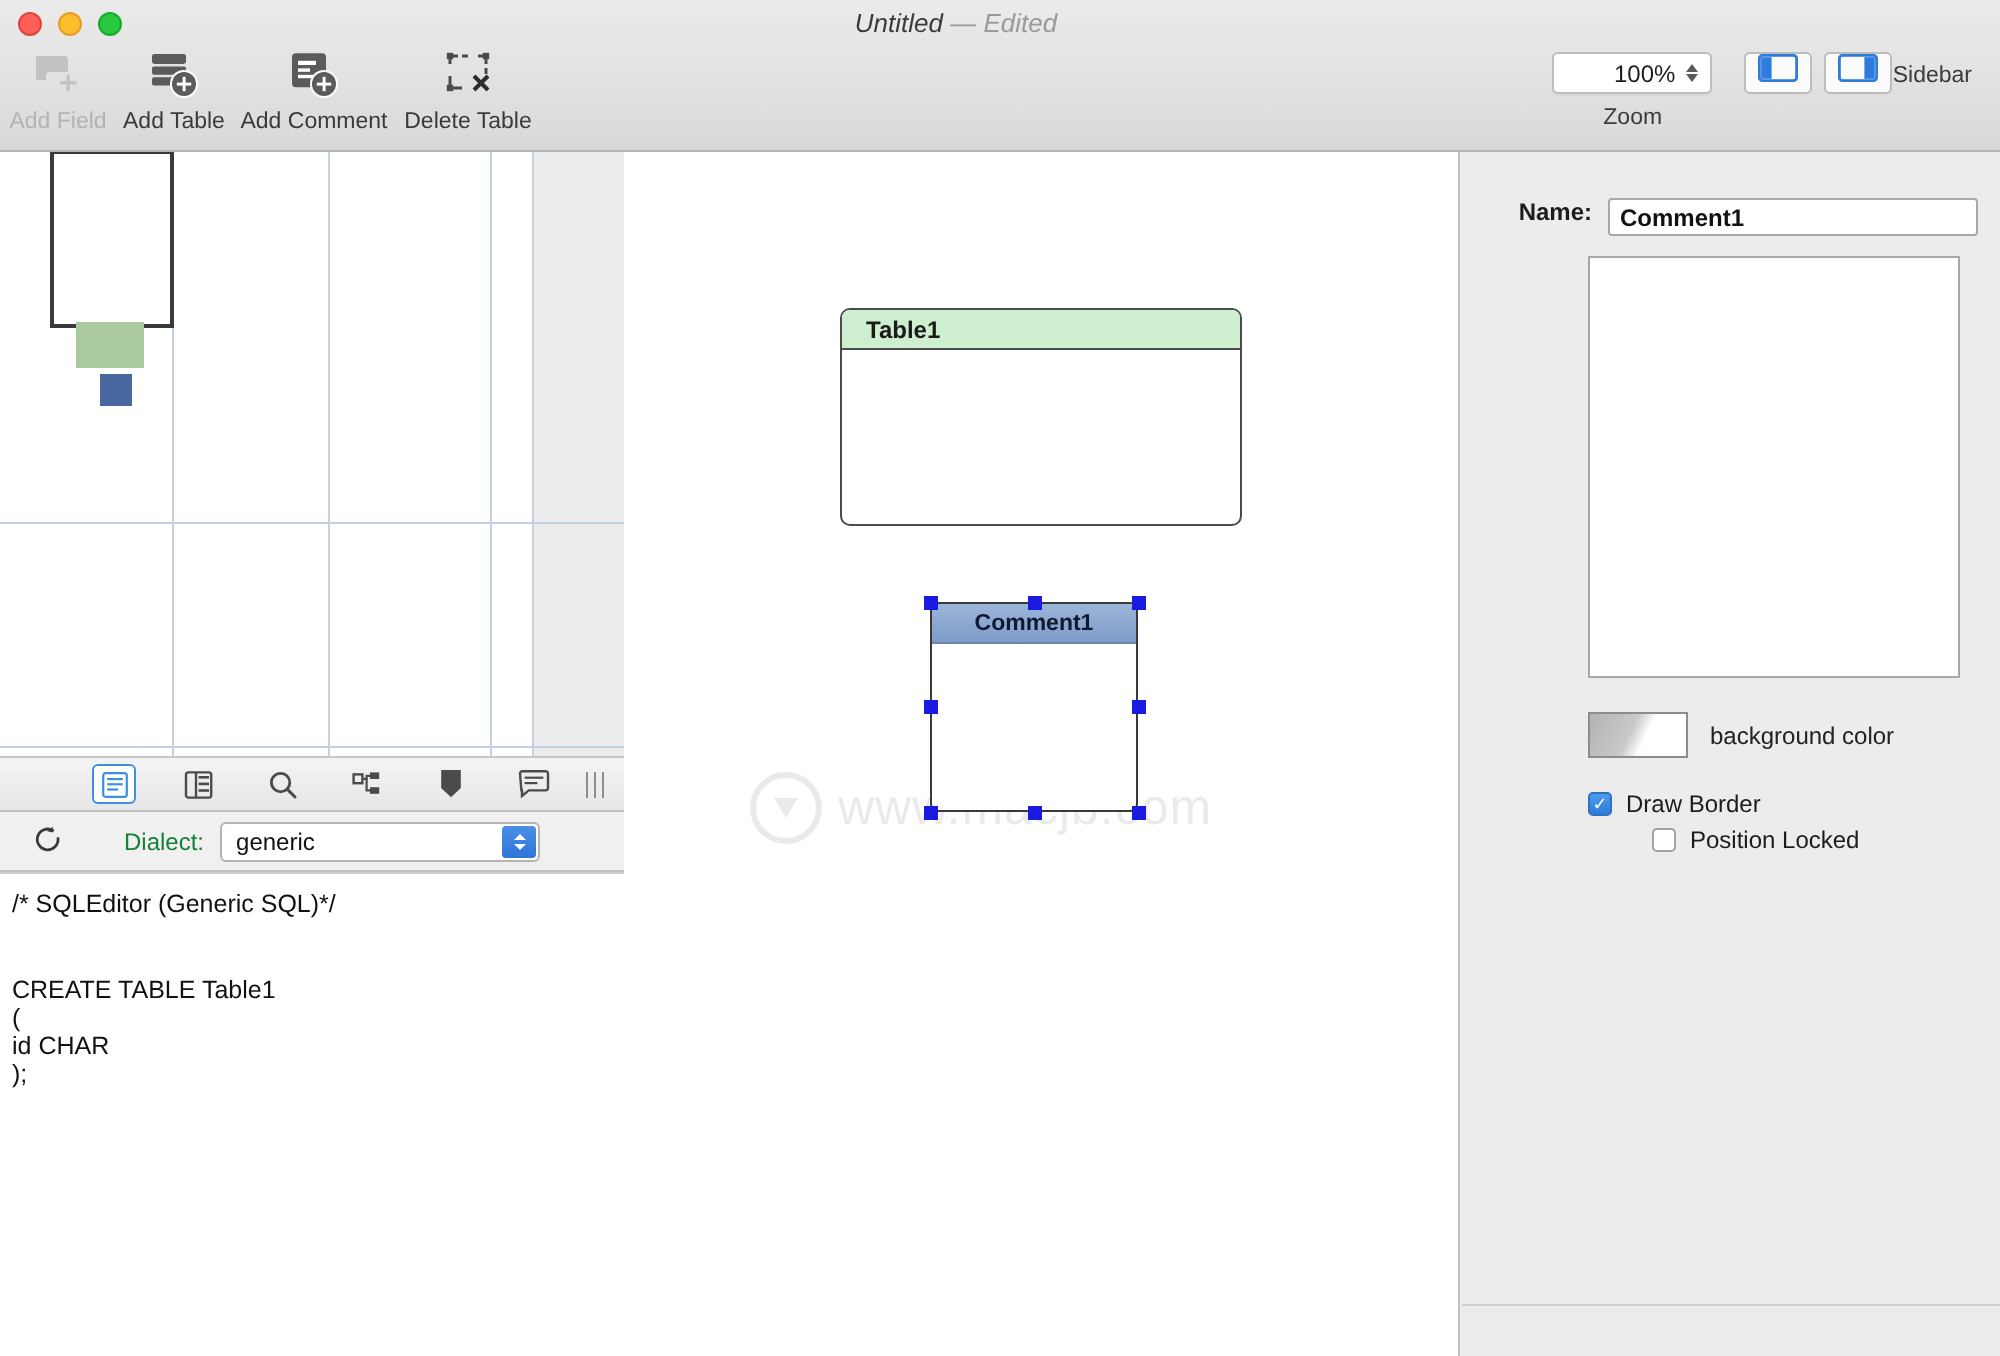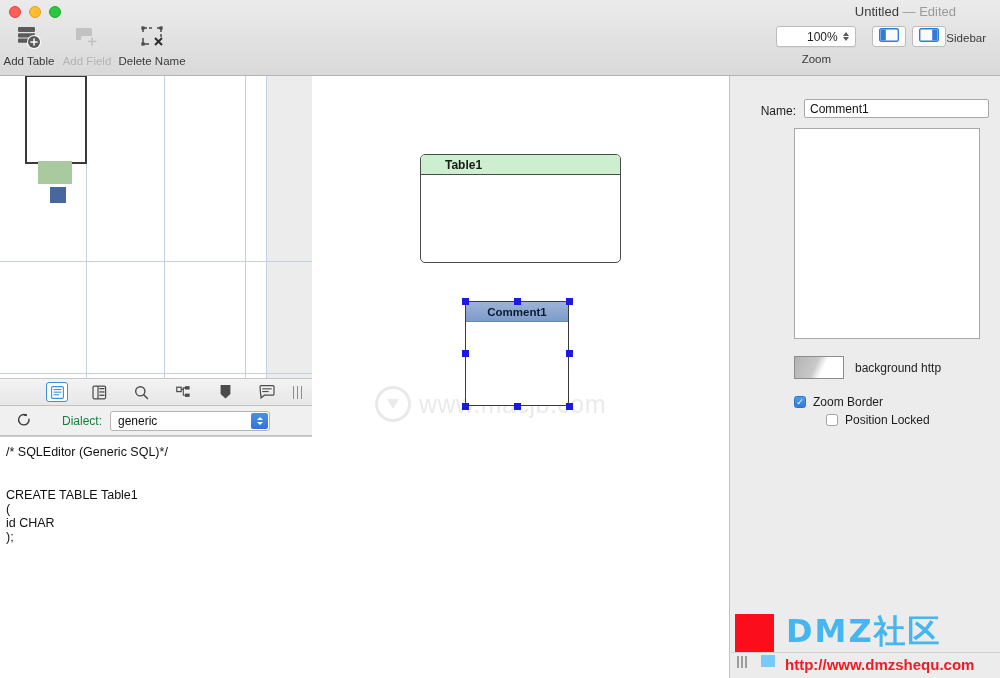--- a/index.html
+++ b/index.html
@@ -23,21 +23,21 @@
     background: linear-gradient(to bottom, #ebebeb 0%, #d9d9d9 100%);
     border-bottom: 1px solid #b4b4b4;
   }
   .traffic { position: absolute; left: 9px; top: 6px; display: flex; gap: 8px; }
   .light { width: 12px; height: 12px; border-radius: 50%; display: block; }
   .light.red { background: #ff5f57; border: 0.5px solid #e0443e; }
   .light.yellow { background: #febc2e; border: 0.5px solid #dea123; }
   .light.green { background: #28c840; border: 0.5px solid #1aab29; }
   .win-title {
     position: absolute; left: 0; top: 4px; width: 956px;
-    text-align: right; font-size: 13px; color: #3b3b3b;
+    text-align: center; font-size: 13px; color: #3b3b3b; font-style: italic;
   }
   .win-title .edited { color: #9a9a9a; }
 
   .tbitems { position: absolute; left: 0; top: 20px; display: flex; align-items: flex-start; }
   .tbitem {
     width: 58px; display: flex; flex-direction: column; align-items: center;
     padding-top: 2px; cursor: default;
   }
   .tbitem .ico { height: 30px; display: flex; align-items: center; justify-content: center; }
   .tbitem .lbl { font-size: 11.5px; color: #3a3a3a; margin-top: 3px; white-space: nowrap; }
@@ -136,21 +136,21 @@
     position: absolute; left: 313px; top: 76px; width: 415px; height: 602px;
     background: #ffffff; overflow: hidden;
   }
 
   .tablebox {
     position: absolute; left: 107px; top: 78px; width: 201px; height: 109px;
     background: #ffffff; border: 1px solid #4b4b4b; border-radius: 5px; overflow: hidden;
   }
   .tablebox .thead {
     height: 20px; background: #cdefcf; border-bottom: 1px solid #4b4b4b;
-    display: flex; align-items: center; padding-left: 24px;
+    display: flex; align-items: center; padding-left: 12px;
     font-size: 12px; font-weight: bold; color: #1a1a1a;
   }
   .tablebox .trow {
     height: 21px; border-bottom: 1px solid #4b4b4b; display: flex; align-items: center;
     padding-left: 13px; font-size: 12px; color: #111;
   }
   .tablebox .trow .ftype { color: #838383; margin-left: 5px; }
 
   .commentbox {
     position: absolute; left: 152px; top: 225px; width: 104px; height: 105px;
@@ -169,21 +169,21 @@
     opacity: 0.30; pointer-events: none;
   }
   .wm-logo { width: 36px; height: 36px; border-radius: 50%; border: 3px solid #b9b9b9; display:flex;align-items:center;justify-content:center; }
   .wm-text { font-size: 25px; color: #bcbcbc; letter-spacing: 0.5px; }
 
   
   .rightbar {
     position: absolute; left: 729px; top: 76px; width: 271px; height: 602px;
     background: #ececec; border-left: 1px solid #c1c1c1;
   }
-  .namerow { position: absolute; left: 0; top: 23px; width: 271px; display: flex; align-items: flex-end; }
+  .namerow { position: absolute; left: 0; top: 23px; width: 271px; display: flex; align-items: flex-start; font-weight: bold; }
   .namerow .lbl { width: 66px; text-align: right; font-size: 12px; color: #1d1d1d; }
   .nameinput {
     margin-left: 8px; width: 185px; height: 19px; background: #ffffff;
     border: 1px solid #a8a8a8; border-radius: 2px; font-size: 12px; color: #111;
     display: flex; align-items: center; padding-left: 5px;
   }
   .notearea {
     position: absolute; left: 64px; top: 52px; width: 186px; height: 211px;
     background: #ffffff; border: 1px solid #a8a8a8;
   }
@@ -221,67 +221,82 @@
     </div>
 
     <div class="win-title">
       <span>Untitled</span>
       <span class="edited">—</span>
       <span class="edited">Edited</span>
     </div>
 
     <div class="tbitems">
 
+      <div class="tbitem disabled">
+        <span class="ico">
+          <svg width="28" height="28" viewBox="0 0 28 28">
+            <path d="M3 5 h14 a2 2 0 0 1 2 2 v6 h-9 a2 2 0 0 0 -2 2 v2 h-5 z" fill="#c2c2c2"></path>
+            <rect x="18.3" y="14.4" width="1.6" height="8.2" fill="#c2c2c2"></rect>
+            <rect x="15.1" y="17.6" width="8.2" height="1.6" fill="#c2c2c2"></rect>
+          </svg>
+        </span>
+        <span class="lbl">Add Field</span>
+      </div>
+
       <div class="tbitem">
         <span class="ico">
           <svg width="28" height="28" viewBox="0 0 28 28">
             <rect x="3" y="4" width="17" height="5" rx="1.2" fill="#5b5b5b"></rect>
             <rect x="3" y="10.2" width="17" height="4.2" rx="1" fill="#5b5b5b"></rect>
             <rect x="3" y="15.6" width="17" height="4.2" rx="1" fill="#5b5b5b"></rect>
             <circle cx="19" cy="19" r="7" fill="#ffffff"></circle>
             <circle cx="19" cy="19" r="6" fill="#5b5b5b"></circle>
             <rect x="18.3" y="15.4" width="1.5" height="7.2" fill="#ffffff"></rect>
             <rect x="15.4" y="18.3" width="7.2" height="1.5" fill="#ffffff"></rect>
           </svg>
         </span>
         <span class="lbl">Add Table</span>
       </div>
 
-      <div class="tbitem disabled">
+      <div class="tbitem" style="width:82px">
         <span class="ico">
           <svg width="28" height="28" viewBox="0 0 28 28">
-            <path d="M3 5 h14 a2 2 0 0 1 2 2 v6 h-9 a2 2 0 0 0 -2 2 v2 h-5 z" fill="#c2c2c2"></path>
-            <rect x="18.3" y="14.4" width="1.6" height="8.2" fill="#c2c2c2"></rect>
-            <rect x="15.1" y="17.6" width="8.2" height="1.6" fill="#c2c2c2"></rect>
-          </svg>
-        </span>
-        <span class="lbl">Add Field</span>
-      </div>
-
+            <path d="M3 5.6 a2 2 0 0 1 2 -2 h13 a2 2 0 0 1 2 2 v13 a2 2 0 0 1 -2 2 h-13 a2 2 0 0 1 -2 -2 z" fill="#5b5b5b"></path>
+            <rect x="6" y="7.4" width="9" height="2.1" fill="#ffffff"></rect>
+            <rect x="6" y="11.2" width="6" height="1.7" fill="#ffffff"></rect>
+            <rect x="6" y="14.4" width="9" height="1.7" fill="#ffffff"></rect>
+            <circle cx="19" cy="19" r="7" fill="#ffffff"></circle>
+            <circle cx="19" cy="19" r="6" fill="#5b5b5b"></circle>
+            <rect x="18.3" y="15.4" width="1.5" height="7.2" fill="#ffffff"></rect>
+            <rect x="15.4" y="18.3" width="7.2" height="1.5" fill="#ffffff"></rect>
+          </svg>
+        </span>
+        <span class="lbl">Add Comment</span>
+      </div>
 
       <div class="tbitem" style="width:72px">
         <span class="ico">
           <svg width="28" height="28" viewBox="0 0 28 28">
             <g stroke="#4a4a4a" stroke-width="1.5" fill="none">
               <path d="M5 9 V5 H9"></path>
                 <path d="M19 5 H23 V9"></path>
               <path d="M5 15 V21 H11"></path>
                 <path d="M23 11 V14"></path>
               <path d="M11 5 H14"></path>
             </g>
             <rect x="3.4" y="3.4" width="3.2" height="3.2" fill="#4a4a4a"></rect>
             <rect x="21.4" y="3.4" width="3.2" height="3.2" fill="#4a4a4a"></rect>
             <rect x="3.4" y="19.4" width="3.2" height="3.2" fill="#4a4a4a"></rect>
             <g stroke="#2c2c2c" stroke-width="2">
               <path d="M17 15 L24 22"></path>
                 <path d="M24 15 L17 22"></path>
             </g>
           </svg>
         </span>
-        <span class="lbl">Delete Name</span>
+        <span class="lbl">Delete Table</span>
       </div>
     </div>
 
     <div class="tb-right">
       <div class="zoomgrp">
         <div class="zoomfield">
           <span class="zval">100%</span>
           <span class="stepper">
             <i class="arrow-up"></i>
             <i class="arrow-dn"></i>
@@ -451,39 +466,28 @@
   <div class="rightbar">
     <div class="namerow">
       <span class="lbl">Name:</span>
       <span class="nameinput">Comment1</span>
     </div>
 
     <div class="notearea"></div>
 
     <div class="bgrow">
       <span class="swatch"></span>
-      <span class="bglbl">background http</span>
+      <span class="bglbl">background color</span>
     </div>
 
     <div class="checkrow a">
       <span class="cbox on"></span>
-      <span class="cklbl">Zoom Border</span>
+      <span class="cklbl">Draw Border</span>
     </div>
     <div class="checkrow b">
       <span class="cbox"></span>
       <span class="cklbl">Position Locked</span>
     </div>
   </div>
 
   <div class="wm-divider"></div>
-  <div class="wm-br">
-    <span class="wm-red"></span>
-    <span class="wm-blue"></span>
-    <span class="wm-grip">
-        <i></i>
-        <i></i>
-        <i></i>
-      </span>
-    <span class="wm-cn">DMZ社区</span>
-    <span class="wm-url">http://www.dmzshequ.com</span>
-  </div>
 
 </div>
 
 </body></html>

